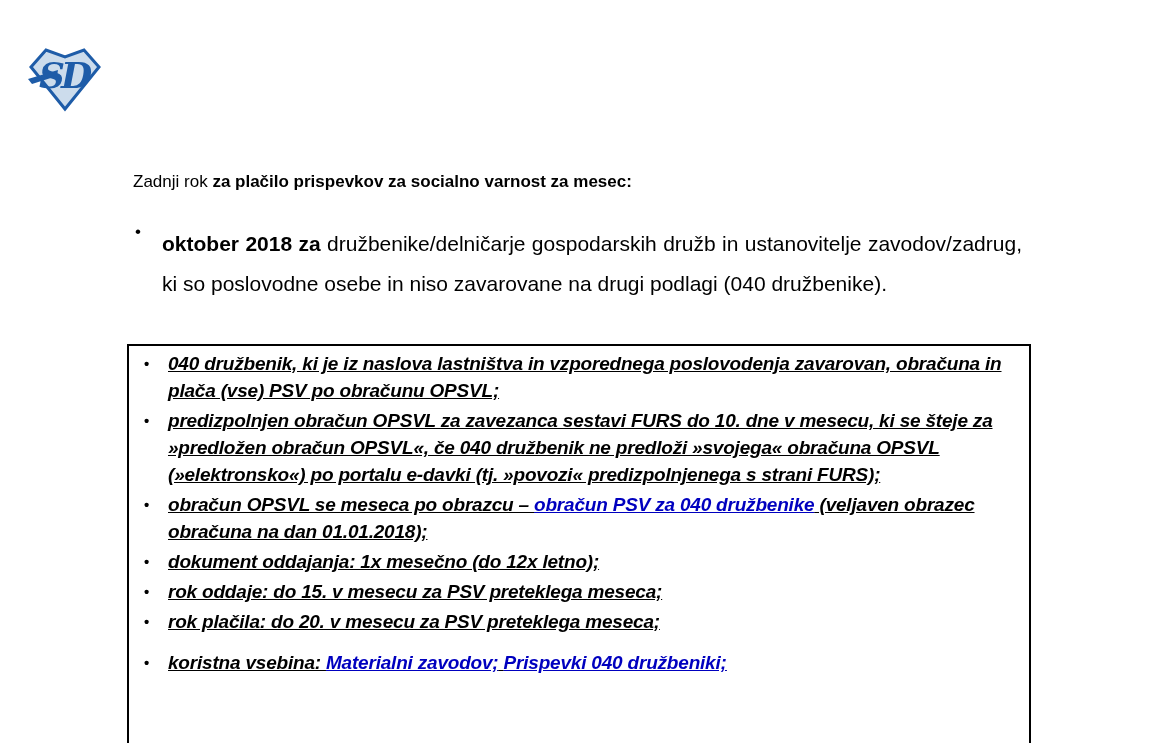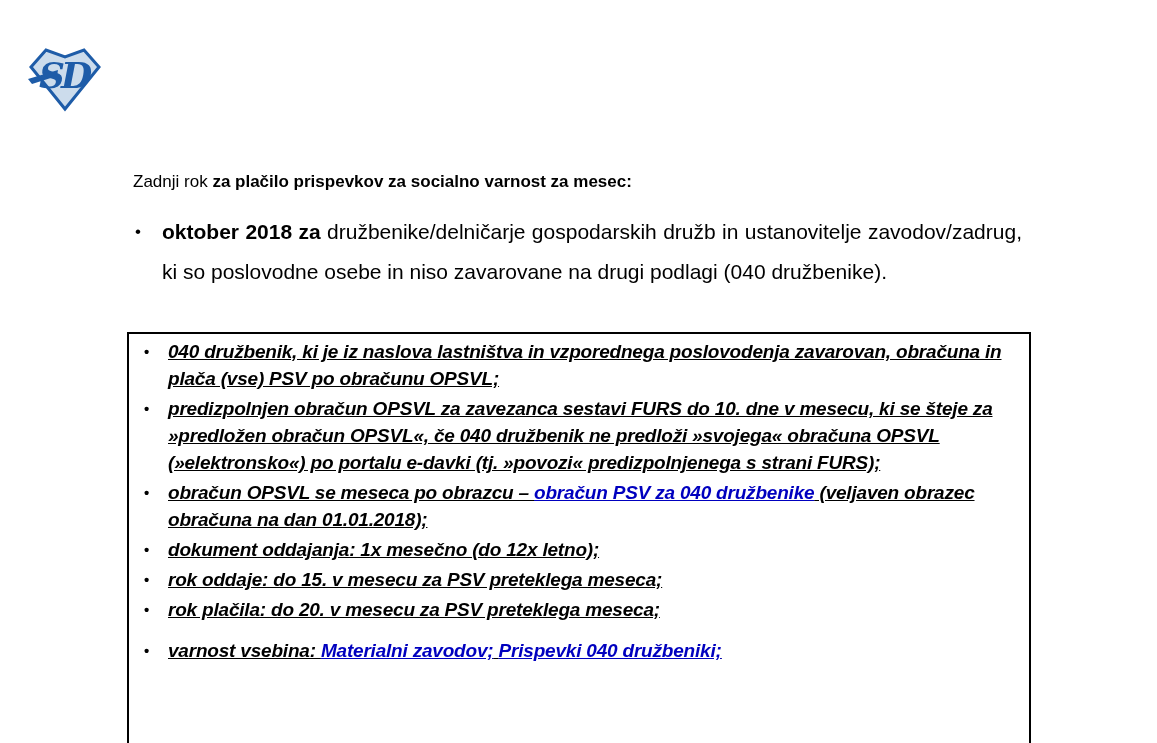--- a/index.html
+++ b/index.html
@@ -58,20 +58,21 @@
   .para .marker {
     flex: 0 0 27px;
     padding-left: 2px;
     font-size: 17px;
     line-height: 40px;
   }
   .para-text {
     flex: 1 1 auto;
     text-align: justify;
     padding-right: 9px;
+    margin-top: 12px;
   }
   .box {
     margin-top: 40px;
     width: 904px;
     height: 420px; 
     border: 2px solid #000000;
     box-sizing: border-box;
     padding: 4px 6px 0 12px;
     font-style: italic;
     font-weight: bold;
@@ -148,18 +149,18 @@
         <li>
           <span class="marker">•</span>
           <span class="li-body"><span>rok oddaje: do 15. v mesecu za PSV preteklega meseca;</span></span>
         </li>
         <li>
           <span class="marker">•</span>
           <span class="li-body"><span>rok plačila: do 20. v mesecu za PSV preteklega meseca;</span></span>
         </li>
         <li class="gap">
           <span class="marker">•</span>
-          <span class="li-body"><span>varnost vsebina: </span><a class="doclink" href="#">Materialni zavodov;</a><span> </span><a class="doclink" href="#">Prispevki 040 družbeniki;</a></span>
+          <span class="li-body"><span>koristna vsebina: </span><a class="doclink" href="#">Materialni zavodov;</a><span> </span><a class="doclink" href="#">Prispevki 040 družbeniki;</a></span>
         </li>
       </ul>
   </div>
 
 </div>
 
 </body></html>

